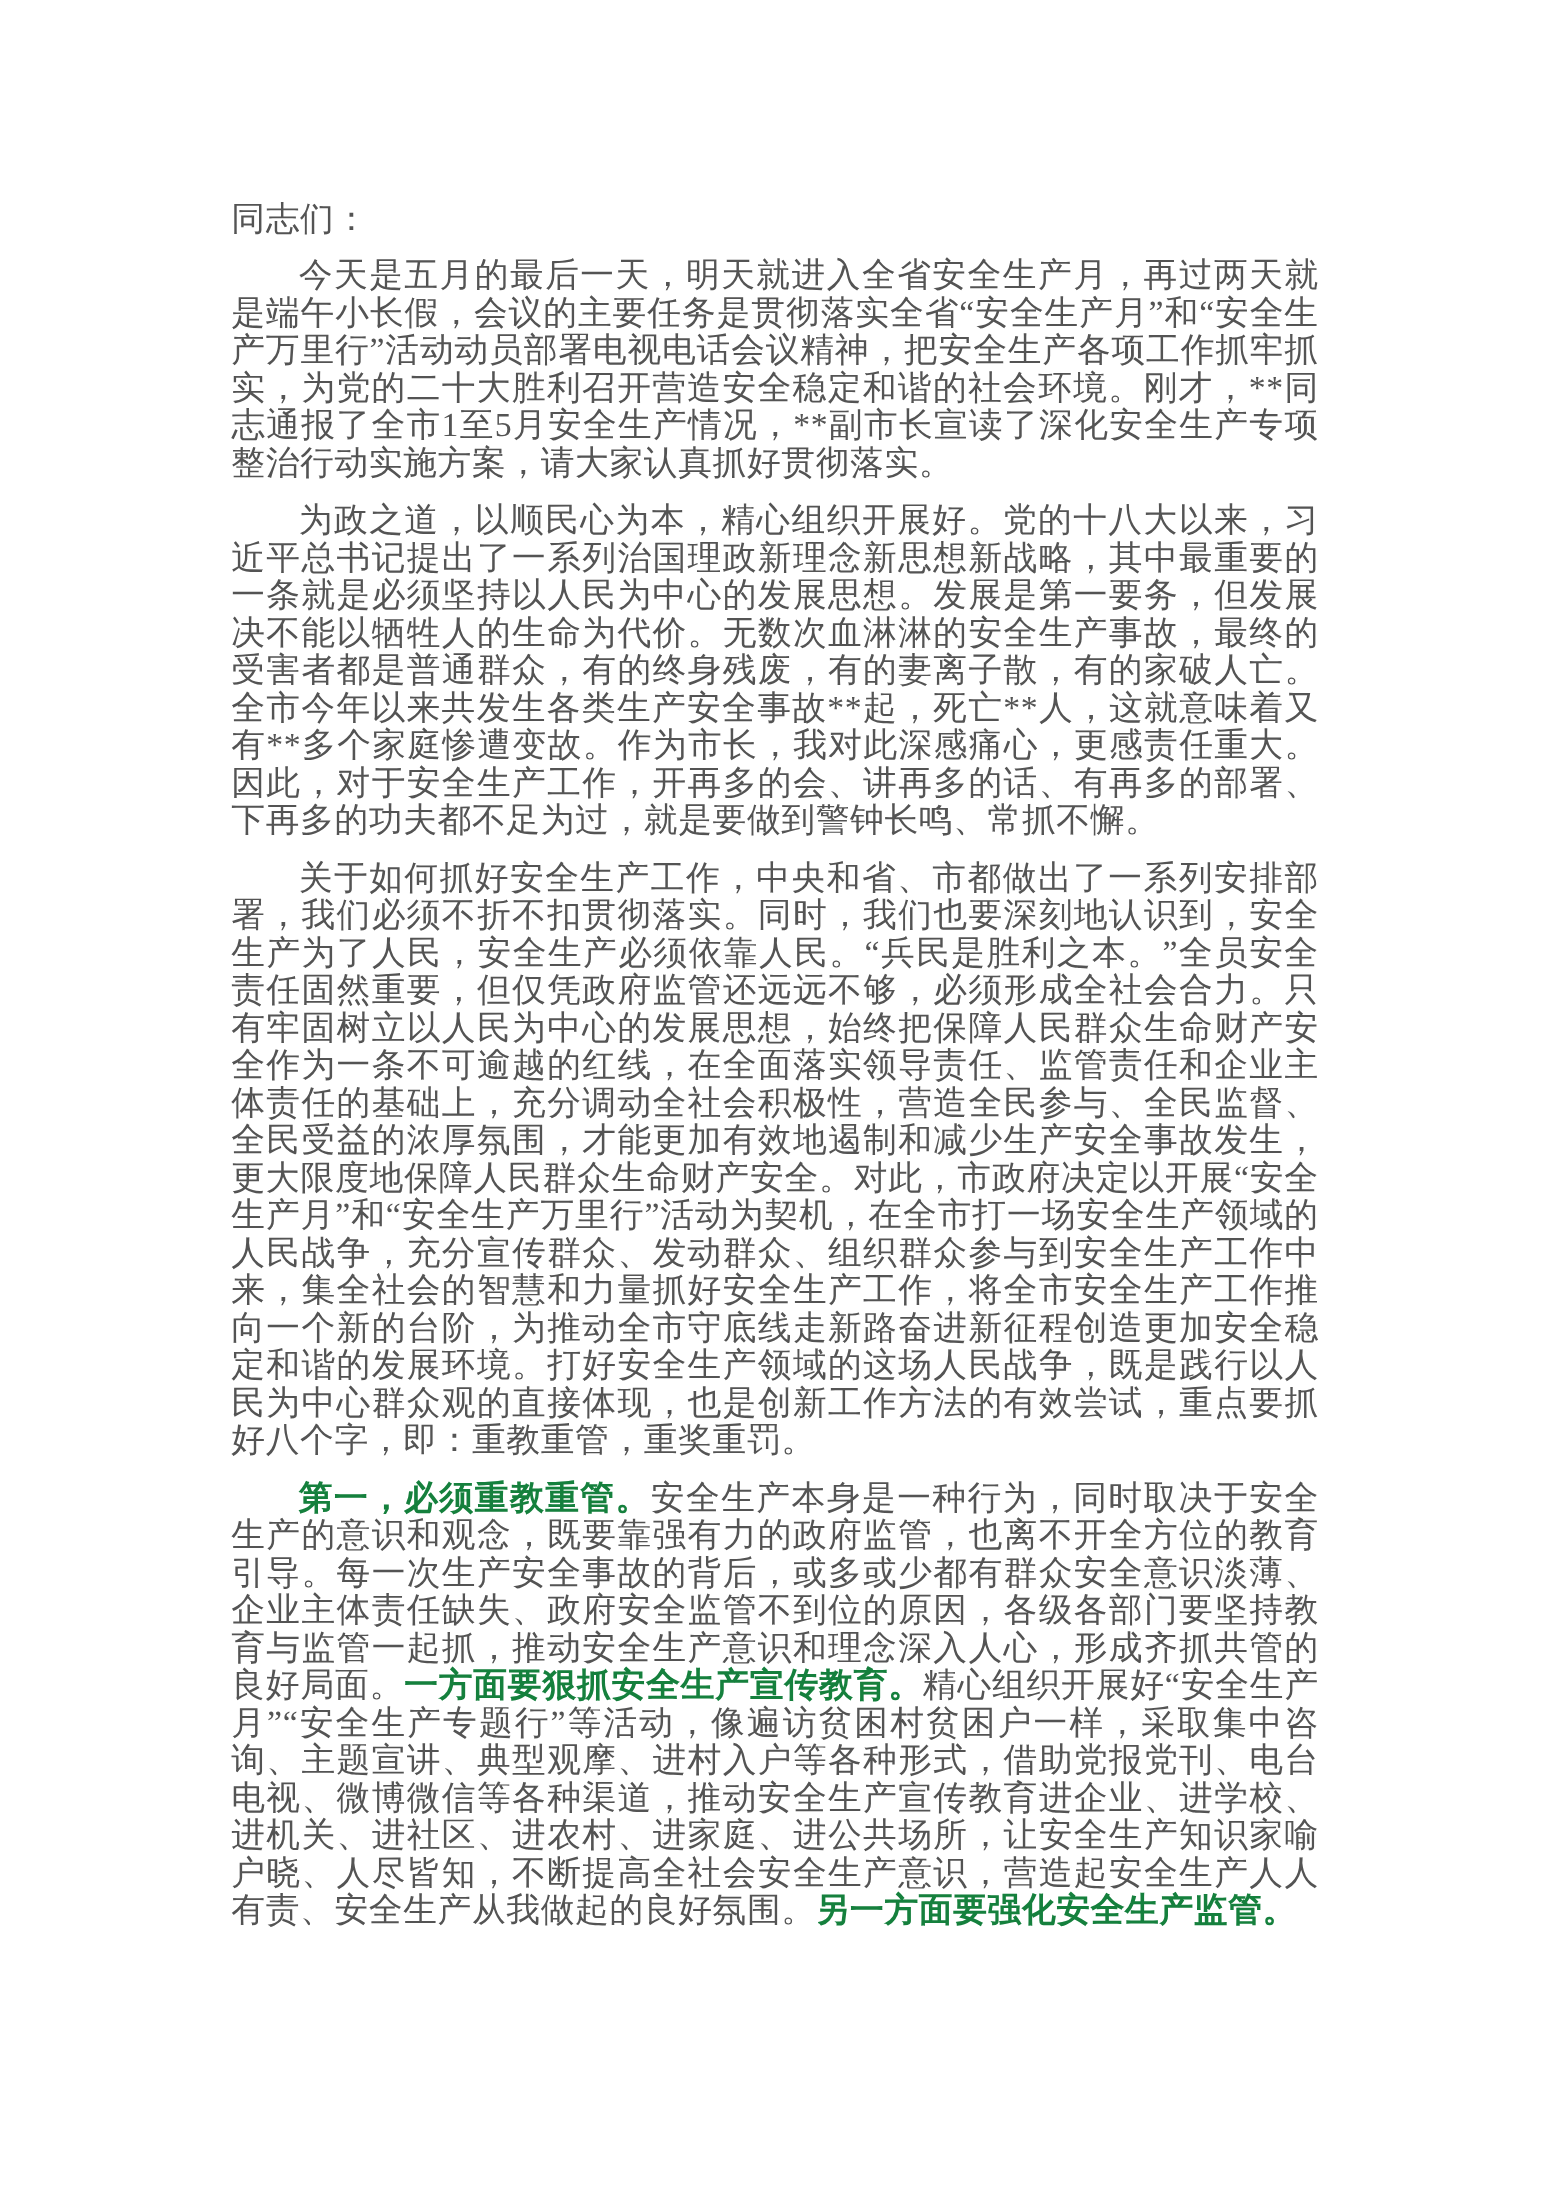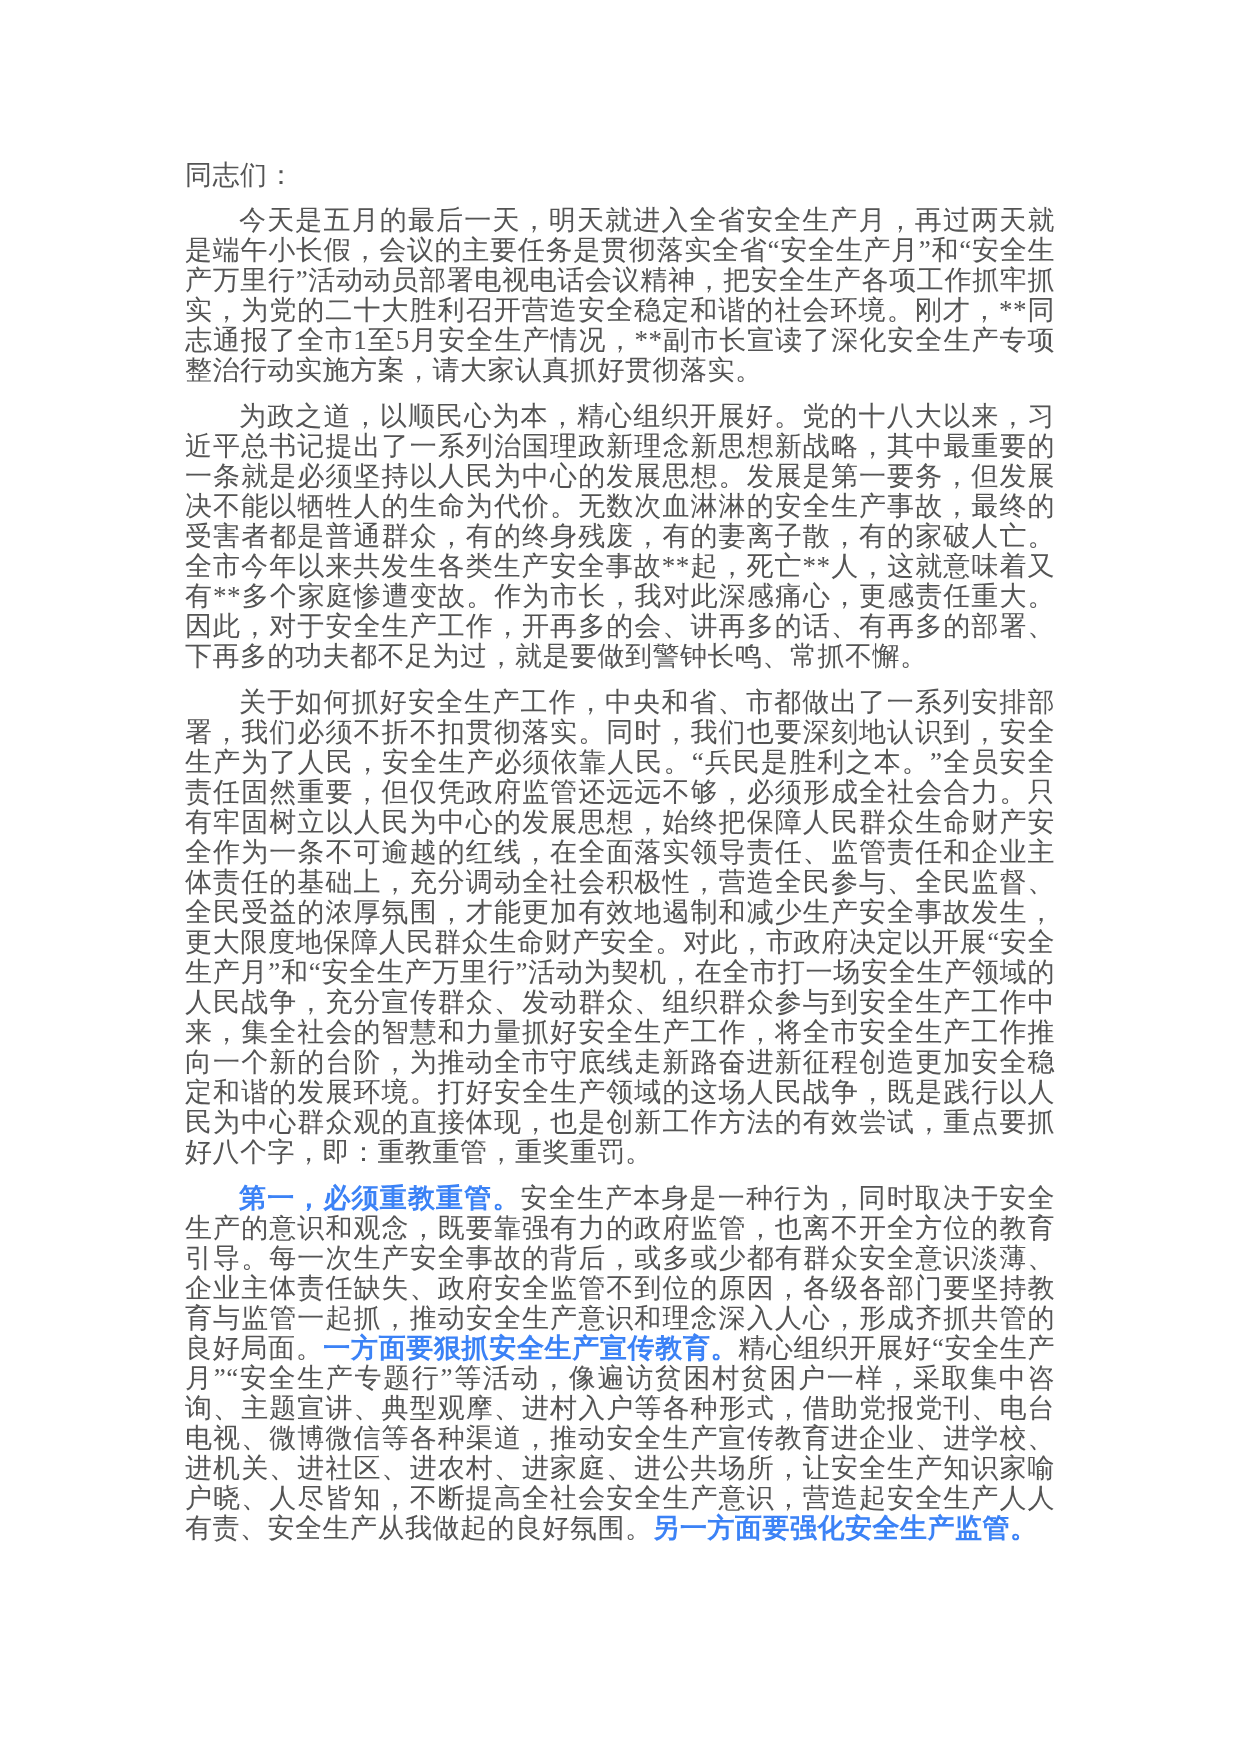--- a/index.html
+++ b/index.html
@@ -34,21 +34,21 @@
   p.para {
     margin: 0 0 16px 0;
     text-indent: 2em;
   }
   .run {
     font-weight: normal;
     font-family: Liberation Serif, serif;
   }
   .run.bold {
     font-weight: bold;
-    color: #3b82f6;
+    color: #15803d;
   }
 </style>
 </head>
 <body>
 
 <div class="page">
   <div class="content">
     <div class="salutation">同志们：</div>
     <div>
         <p class="para"><span class="run">今天是五月的最后一天，明天就进入全省安全生产月，再过两天就是端午小长假，会议的主要任务是贯彻落实全省“安全生产月”和“安全生产万里行”活动动员部署电视电话会议精神，把安全生产各项工作抓牢抓实，为党的二十大胜利召开营造安全稳定和谐的社会环境。刚才，**同志通报了全市1至5月安全生产情况，**副市长宣读了深化安全生产专项整治行动实施方案，请大家认真抓好贯彻落实。</span></p>

